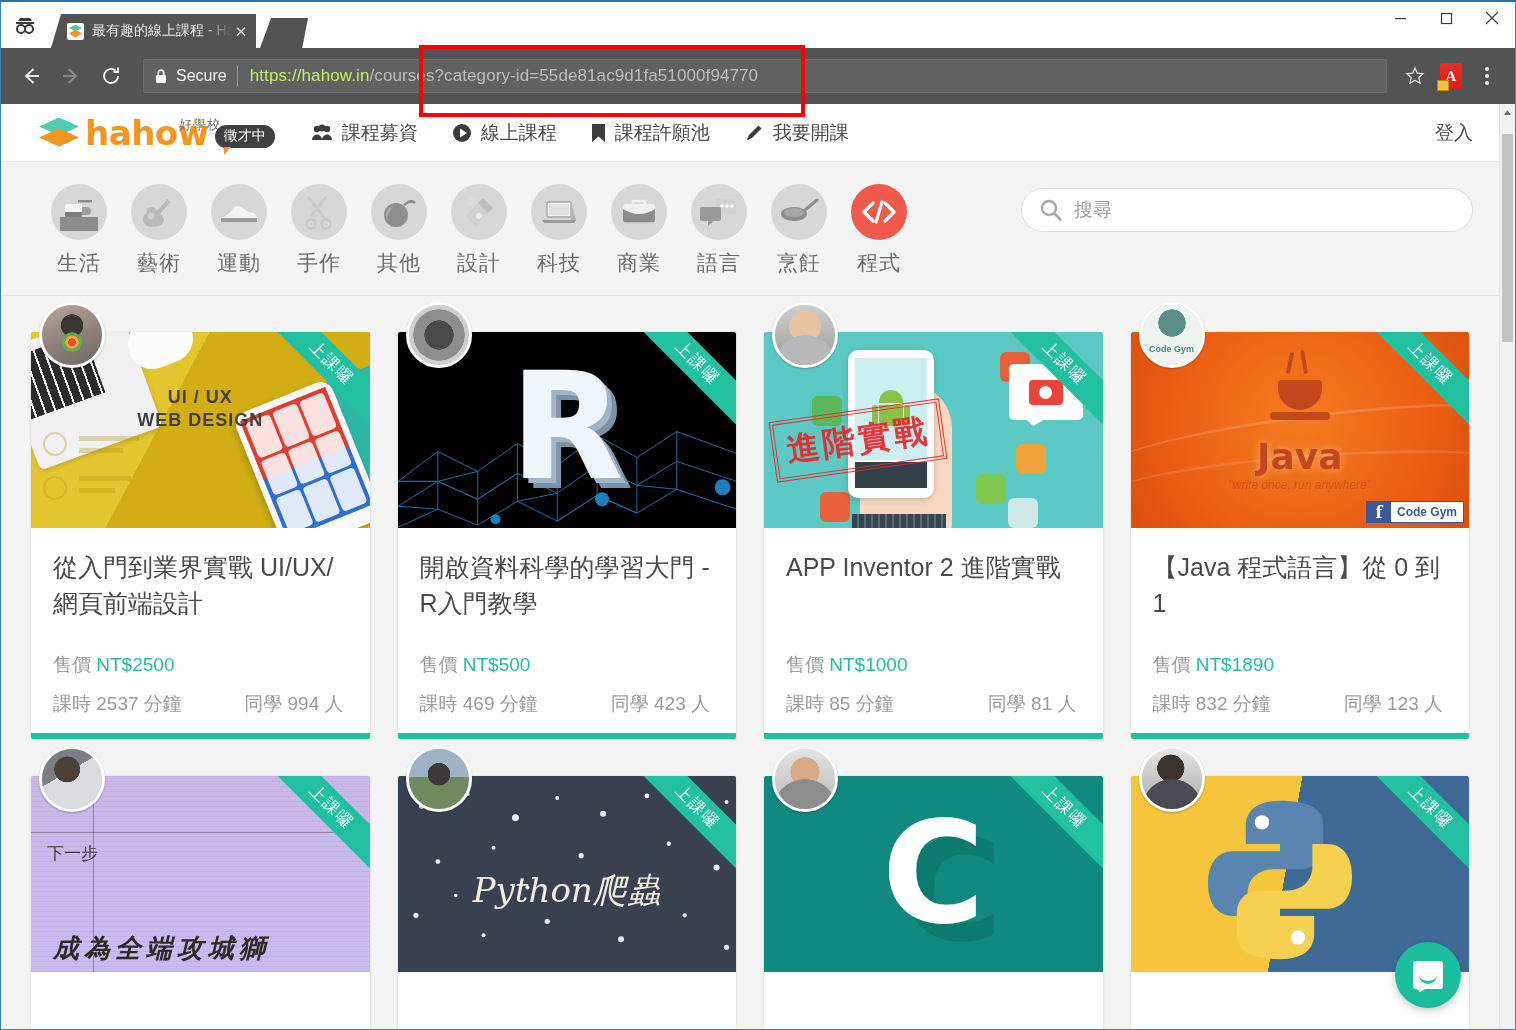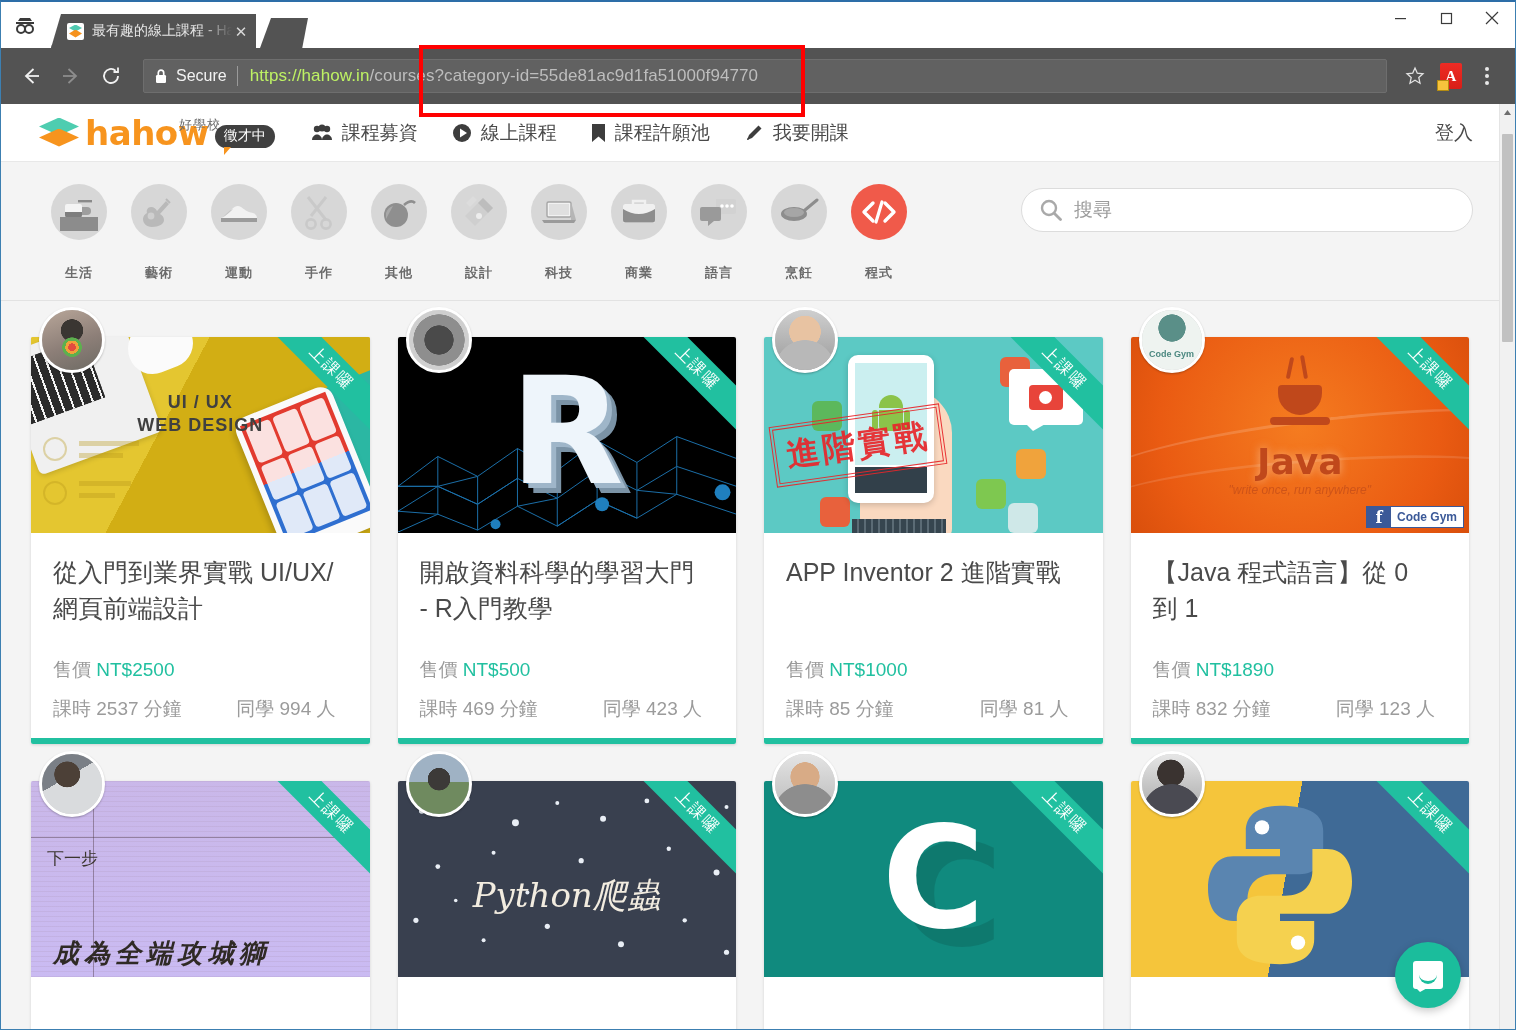--- a/index.html
+++ b/index.html
@@ -273,24 +273,23 @@
     text-decoration: none;
   }
   .cat-circle {
     width: 56px; height: 56px; border-radius: 50%;
     background: #d7d7d7;
     display: flex; align-items: center; justify-content: center;
     overflow: hidden;
     position: relative;
   }
   .cat-label {
-    margin-top: 24px;
-    font-size: 13px; color: #6b6b6b;
+    margin-top: 9px;
+    font-size: 21px; color: #6b6b6b;
     letter-spacing: 1px;
-    font-weight: bold;
   }
   .cat.active .cat-circle { background: #f05a4a; }
   .cat.active .cat-label { color: #6b6b6b; }
   .cat-circle svg { display:block; }
 
   .searchbox {
     margin-left: auto;
     width: 452px; height: 44px;
     background: #ffffff;
     border: 1px solid #dcdcdc;
@@ -349,21 +348,21 @@
     width: 66px; height: 66px;
     border-radius: 50%;
     border: 3px solid #ffffff;
     overflow: hidden;
     z-index: 8;
     background: #cfcfcf;
     box-shadow: 0 1px 2px rgba(0,0,0,0.25);
   }
   .avatar > .av-inner { position:absolute; inset:0; }
 
-  .card-body { padding: 22px 34px 0 22px; }
+  .card-body { padding: 22px 26px 0 22px; }
   .card-title {
     font-size: 25px;
     color: #4a4a4a;
     line-height: 1.42;
     height: 72px;
     overflow: hidden;
     font-weight: 400;
   }
   .card-price {
     margin-top: 30px;

